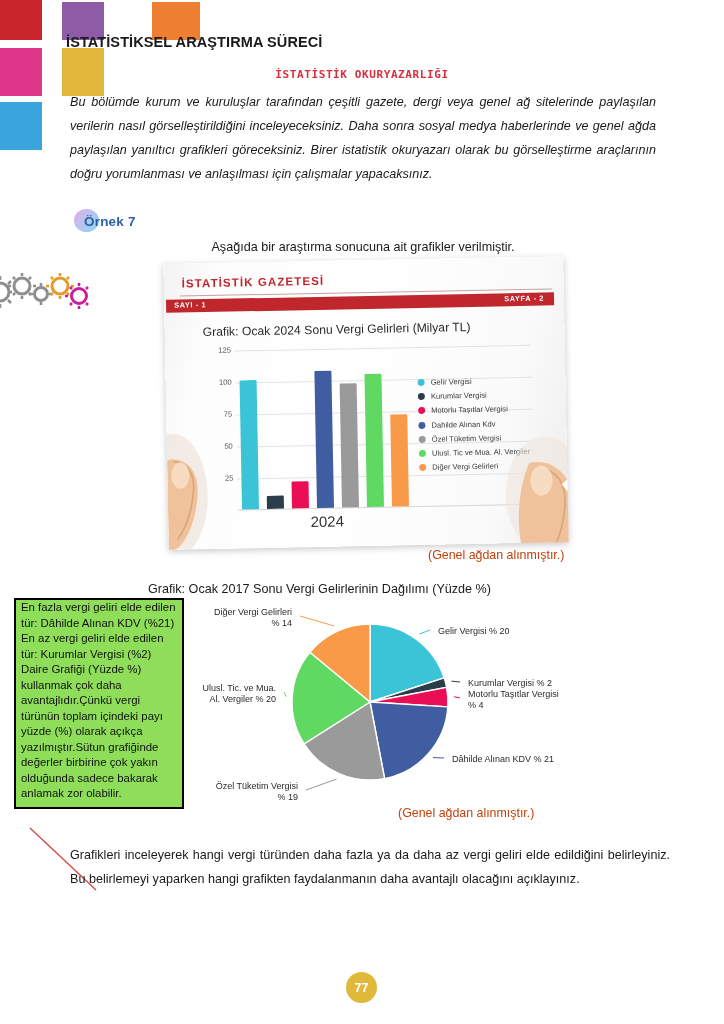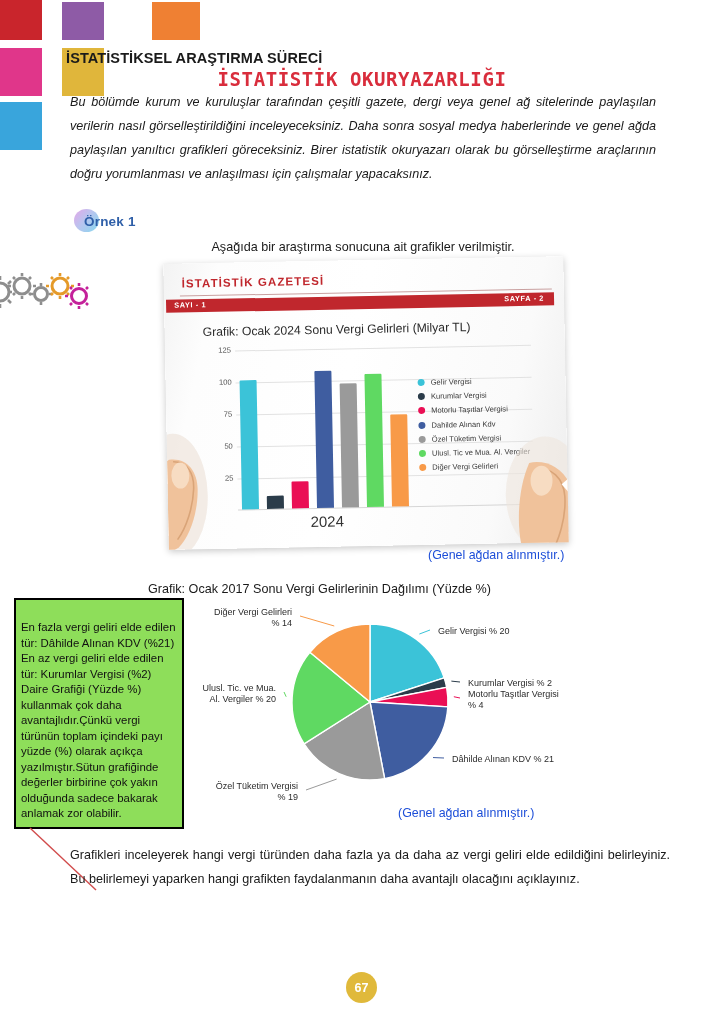--- a/index.html
+++ b/index.html
@@ -18,29 +18,29 @@
   .swatch { position: absolute; }
   .sw-red     { left: 0;   top: 0;   width: 42px; height: 40px; background: #c9252c; }
   .sw-purple2 { left: 62px; top: 2px; width: 42px; height: 38px; background: #8e5ba6; }
   .sw-orange  { left: 152px; top: 2px; width: 48px; height: 38px; background: #ef8033; }
   .sw-magenta { left: 0;   top: 48px; width: 42px; height: 48px; background: #e0368a; }
   .sw-gold    { left: 62px; top: 48px; width: 42px; height: 48px; background: #e0b63b; }
   .sw-blue    { left: 0;   top: 102px; width: 42px; height: 48px; background: #39a5dc; }
 
   
   .chapter-title {
-    position: absolute; left: 66px; top: 50px;
+    position: absolute; left: 66px; top: 34px;
     font-size: 14.5px; font-weight: bold; letter-spacing: .1px;
     color: #1a1a1a;
   }
   .section-title {
     position: absolute; left: 0; right: 0; top: 68px;
     text-align: center;
     font-family: "DejaVu Sans Mono", monospace;
-    font-size: 19px; font-weight: bold; letter-spacing: .6px;
+    font-size: 11px; font-weight: bold; letter-spacing: .6px;
     color: #d92d3c;
   }
 
   
   .para {
     position: absolute;
     font-size: 12.6px; line-height: 24px;
     text-align: justify;
     color: #1a1a1a;
   }
@@ -142,39 +142,39 @@
   .leg-dot { width: 7px; height: 7px; border-radius: 50%; margin-right: 6px; flex: none; }
   .leg-txt { font-size: 7.6px; color: #3a3a3a; white-space: nowrap; }
 
   
   .hand { position: absolute; }
   .hand-left  { left: 0px;   top: 168px; width: 60px; height: 130px; }
   .hand-right { left: 318px; top: 176px; width: 86px; height: 124px; }
 
   .credit {
     position: absolute;
-    font-size: 12.4px; color: #1d4ed8;
+    font-size: 12.4px; color: #c2410c;
   }
   .credit-1 { left: 428px; top: 548px; }
   .credit-2 { left: 398px; top: 806px; }
 
   
   .pie-title {
     position: absolute; left: 148px; top: 582px;
     font-size: 12.6px; color: #1a1a1a;
   }
   .pie-stage { position: absolute; left: 180px; top: 604px; width: 400px; height: 215px; }
 
   
   .note-box {
     position: absolute; left: 14px; top: 598px;
     width: 170px;
     background: #8ede5a;
     border: 2px solid #000;
-    padding: 20px 5px 5px 5px;
+    padding: 0 5px 5px 5px;
     box-sizing: border-box;
     font-size: 11.4px; line-height: 15.5px;
     color: #111;
   }
   .connector { position: absolute; left: 28px; top: 826px; width: 80px; height: 66px; }
 
   
   .page-num {
     position: absolute; left: 346px; top: 972px;
     width: 31px; height: 31px; border-radius: 50%;
@@ -193,21 +193,21 @@
 <div class="swatch sw-gold"></div>
 <div class="swatch sw-blue"></div>
 
 <div class="chapter-title">İSTATİSTİKSEL ARAŞTIRMA SÜRECİ</div>
 <div class="section-title">İSTATİSTİK OKURYAZARLIĞI</div>
 
 <div class="para para-intro">Bu bölümde kurum ve kuruluşlar tarafından çeşitli gazete, dergi veya genel ağ sitelerinde paylaşılan verilerin nasıl görselleştirildiğini inceleyeceksiniz. Daha sonra sosyal medya haberlerinde ve genel ağda paylaşılan yanıltıcı grafikleri göreceksiniz. Birer istatistik okuryazarı olarak bu görselleştirme araçlarının doğru yorumlanması ve anlaşılması için çalışmalar yapacaksınız.</div>
 
 <div class="ornek-wrap">
   <div class="ornek-blob"></div>
-  <div class="ornek-label">Örnek 1</div>
+  <div class="ornek-label">Örnek 7</div>
 </div>
 <div class="para para-ornek-sub">Aşağıda bir araştırma sonucuna ait grafikler verilmiştir.</div>
 
 <div class="gears">
   <svg width="96" height="50" viewBox="0 0 96 50">
     <g fill="none" stroke="#8e8e8e" stroke-width="3">
       <circle cx="6" cy="28" r="9"></circle>
       <circle cx="28" cy="22" r="8"></circle>
       <circle cx="47" cy="30" r="6.5"></circle>
     </g>
@@ -345,13 +345,13 @@
 
 <div class="note-box">En fazla vergi geliri elde edilen tür: Dâhilde Alınan KDV (%21) En az vergi geliri elde edilen tür: Kurumlar Vergisi (%2) Daire Grafiği (Yüzde %) kullanmak çok daha avantajlıdır.Çünkü vergi türünün toplam içindeki payı yüzde (%) olarak açıkça yazılmıştır.Sütun grafiğinde değerler birbirine çok yakın olduğunda sadece bakarak anlamak zor olabilir.</div>
 <div class="connector">
   <svg width="80" height="66" viewBox="0 0 80 66">
     <line x1="2" y1="2" x2="68" y2="64" stroke="#d14b4b" stroke-width="1.4"></line>
   </svg>
 </div>
 
 <div class="para para-bottom">Grafikleri inceleyerek hangi vergi türünden daha fazla ya da daha az vergi geliri elde edildiğini belirleyiniz. Bu belirlemeyi  yaparken hangi grafikten faydalanmanın daha avantajlı olacağını açıklayınız.</div>
 
-<div class="page-num">67</div>
+<div class="page-num">77</div>
 
 </body></html>

